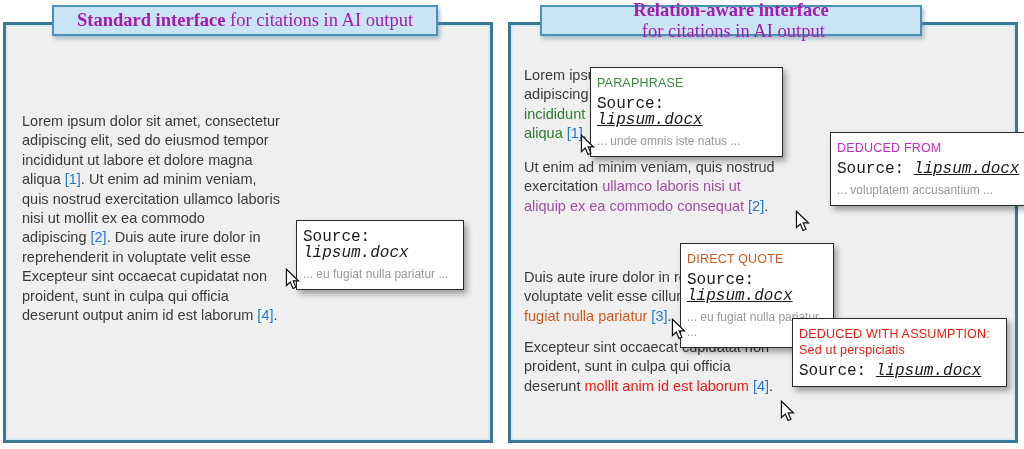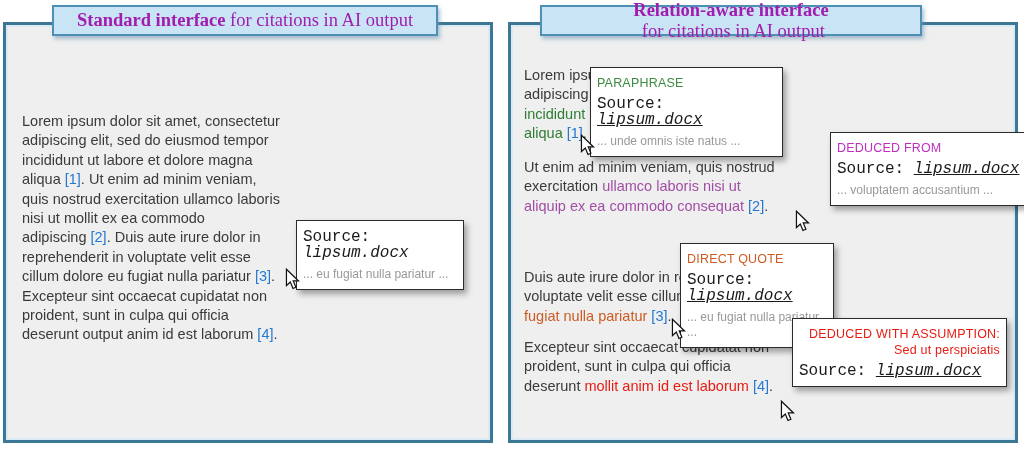--- a/index.html
+++ b/index.html
@@ -42,21 +42,21 @@
 
   
   .tooltip{
     position:absolute;z-index:6;background:#ffffff;border:1.5px solid #2b2b2b;
     border-radius:0;padding:7px 6px;box-shadow:3px 4px 6px rgba(0,0,0,.35);
   }
   .tt-label{font-size:12.5px;letter-spacing:.2px;line-height:16px;}
   .lab-green{color:var(--green-label,#3c8c42);}
   .lab-purple{color:var(--purple-label,#bf2ebf);}
   .lab-orange{color:var(--orange,#cd5b22);}
-  .lab-red{color:var(--red,#e81c13);text-align:right;}
+  .lab-red{color:var(--red,#e81c13);}
   .tt-source{font-size:16px;color:#1a1a1a;margin-top:5px;line-height:16px;font-family:Liberation Mono, monospace;}
   .tooltip .tt-source:first-child{margin-top:1px;}
   .tt-file{font-style:italic;}
   .tt-file.u{text-decoration:underline;}
   .tt-quote{font-size:12px;color:var(--quote-gray,#999);margin-top:6px;line-height:15px;}
   .tt-left{left:296px;top:220px;width:168px;}
   .tt-r1{left:590px;top:67px;width:193px;}
   .tt-r2{left:785px;top:132px;width:217px;margin-left:45px;}
   .tt-r3{left:680px;top:243px;width:154px;}
   .tt-r4{left:792px;top:318px;width:215px;}
@@ -80,21 +80,20 @@
 
 <div class="text-block" id="left-text" style="left:22px;top:112px;">
     <div class="line"><span class="k-body">Lorem ipsum dolor sit amet, consectetur</span></div>
     <div class="line"><span class="k-body">adipiscing elit, sed do eiusmod tempor</span></div>
     <div class="line"><span class="k-body">incididunt ut labore et dolore magna</span></div>
     <div class="line"><span class="k-body">aliqua </span><span class="k-cite">[1]</span><span class="k-body">. Ut enim ad minim veniam,</span></div>
     <div class="line"><span class="k-body">quis nostrud exercitation ullamco laboris</span></div>
     <div class="line"><span class="k-body">nisi ut mollit ex ea commodo</span></div>
     <div class="line"><span class="k-body">adipiscing </span><span class="k-cite">[2]</span><span class="k-body">. Duis aute irure dolor in</span></div>
     <div class="line"><span class="k-body">reprehenderit in voluptate velit esse</span></div>
-    <div class="line"><span class="k-body">cillum dolore eu fugiat nulla pariatur </span><span class="k-cite">[3]</span><span class="k-body">.</span></div>
     <div class="line"><span class="k-body">Excepteur sint occaecat cupidatat non</span></div>
     <div class="line"><span class="k-body">proident, sunt in culpa qui officia</span></div>
     <div class="line"><span class="k-body">deserunt output anim id est laborum </span><span class="k-cite">[4]</span><span class="k-body">.</span></div>
   </div>
 <div class="text-block" id="rp-0" style="left:524px;top:66px;">
     <div class="line"><span class="k-body">Lorem ipsum dolor sit amet, consectetur</span></div>
     <div class="line"><span class="k-body">adipiscing elit, sed do </span><span class="k-green">eiusmod tempor</span></div>
     <div class="line"><span class="k-green">incididunt ut labore et dolore magna</span></div>
     <div class="line"><span class="k-green">aliqua </span><span class="k-cite">[1]</span><span class="k-body">.</span></div>
   </div>

